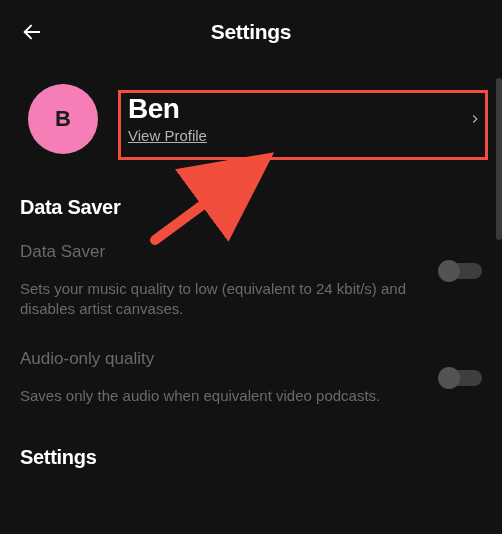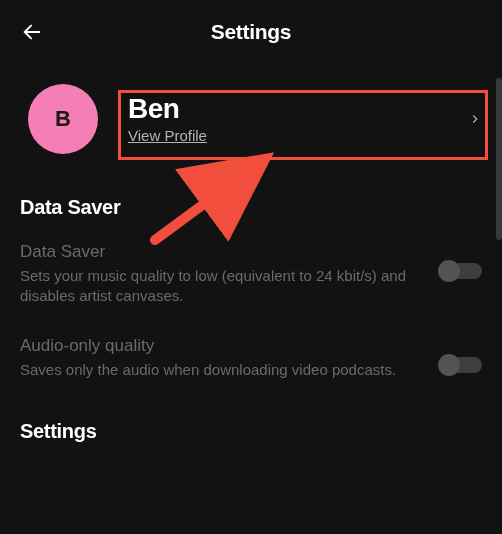--- a/index.html
+++ b/index.html
@@ -104,21 +104,21 @@
       padding-right: 16px;
     }
     .setting-label {
       font-size: 17px;
       color: #6a6a6a;
       line-height: 1.3;
     }
     .setting-desc {
       font-size: 15px;
       color: #6a6a6a;
-      margin-top: 3px;
+      margin-top: 16px;
       line-height: 1.35;
     }
     .toggle {
       width: 42px;
       height: 16px;
       background: #3e3e3e;
       border-radius: 10px;
       position: relative;
       flex-shrink: 0;
       margin-top: 22px;
@@ -187,21 +187,21 @@
     <div class="setting-desc">Sets your music quality to low (equivalent to 24 kbit/s) and disables artist canvases.</div>
   </div>
   <div class="toggle">
     <div class="toggle-thumb"></div>
   </div>
 </div>
 
 <div class="setting-row">
   <div class="setting-text">
     <div class="setting-label">Audio-only quality</div>
-    <div class="setting-desc">Saves only the audio when downloading video podcasts.</div>
+    <div class="setting-desc">Saves only the audio when equivalent video podcasts.</div>
   </div>
   <div class="toggle">
     <div class="toggle-thumb"></div>
   </div>
 </div>
 
 <div class="section-title" style="padding-top:26px;">Settings</div>
 
 <div class="scrollbar"></div>
 

